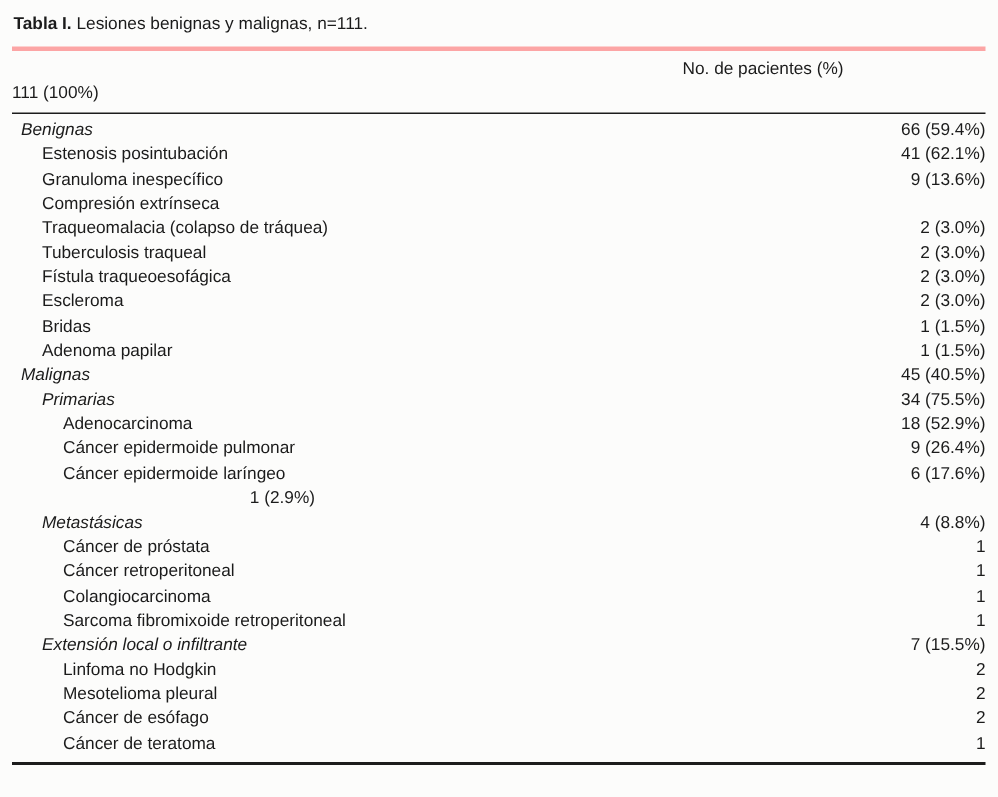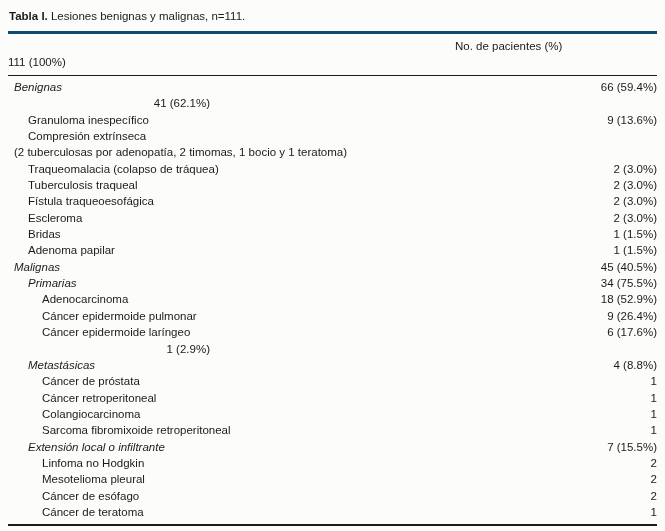--- a/index.html
+++ b/index.html
@@ -13,21 +13,21 @@
   }
   .table-wrap { padding: 0 8px; }
 
   .caption {
     padding: 9px 1px 7px 1px;
     line-height: 15px;
   }
   .caption b { font-weight: bold; }
 
   .head {
-    border-top: 3px solid #0c4a6e;
+    border-top: 3px solid #fca5a5;
     border-bottom: 1.5px solid #1c1c1c;
     padding: 5px 0 5px 0;
   }
   .hrow { display: flex; line-height: 15.5px; white-space: nowrap; }
   .hleft { flex: 1; padding-left: 6px; }
   .hright { width: 202px; }
 
   .tbody {
     border-bottom: 2.5px solid #1c1c1c;
     padding: 3px 0 4px 0;
@@ -59,32 +59,29 @@
       <span class="hright">111 (100%)</span>
     </div>
   </div>
 
   <div class="tbody">
       <div class="row">
         <span class="label indent-0 italic">Benignas</span>
         <span class="value">66 (59.4%)</span>
       </div>
       <div class="row">
+        <span class="label indent-1">Estenosis posintubación</span>
         <span class="value">41 (62.1%)</span>
       </div>
       <div class="row">
         <span class="label indent-1">Granuloma inespecífico</span>
         <span class="value">9 (13.6%)</span>
       </div>
       <div class="row">
         <span class="label indent-1">Compresión extrínseca</span>
-      </div>
-      <div class="row">
-        <span class="label indent-0">(2 tuberculosas por adenopatía, 2 timomas, 1 bocio y 1 teratoma)</span>
-        <span class="value"></span>
       </div>
       <div class="row">
         <span class="label indent-1">Traqueomalacia (colapso de tráquea)</span>
         <span class="value">2 (3.0%)</span>
       </div>
       <div class="row">
         <span class="label indent-1">Tuberculosis traqueal</span>
         <span class="value">2 (3.0%)</span>
       </div>
       <div class="row">

